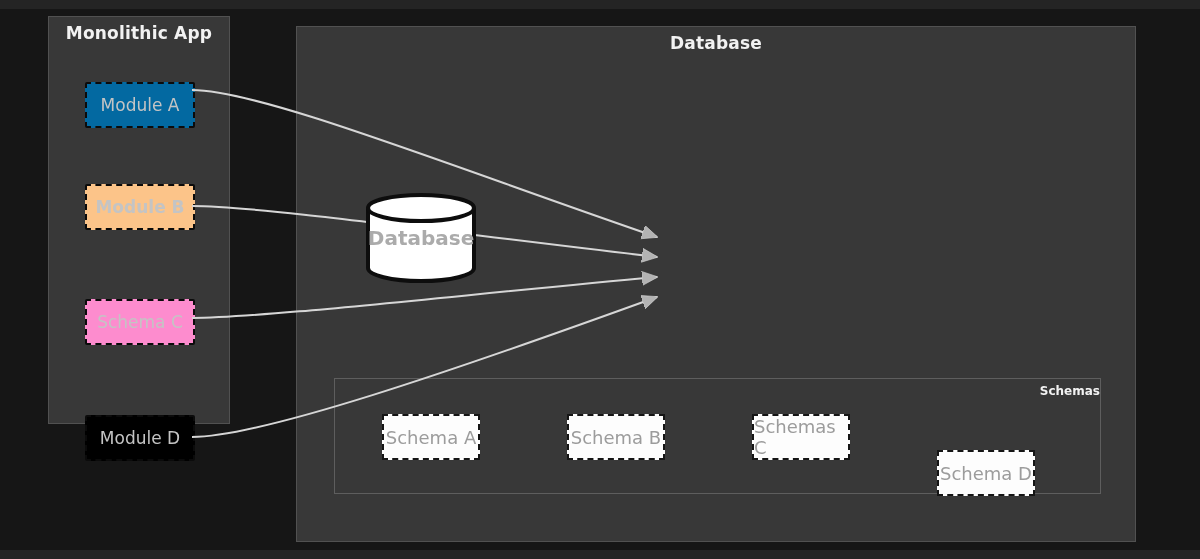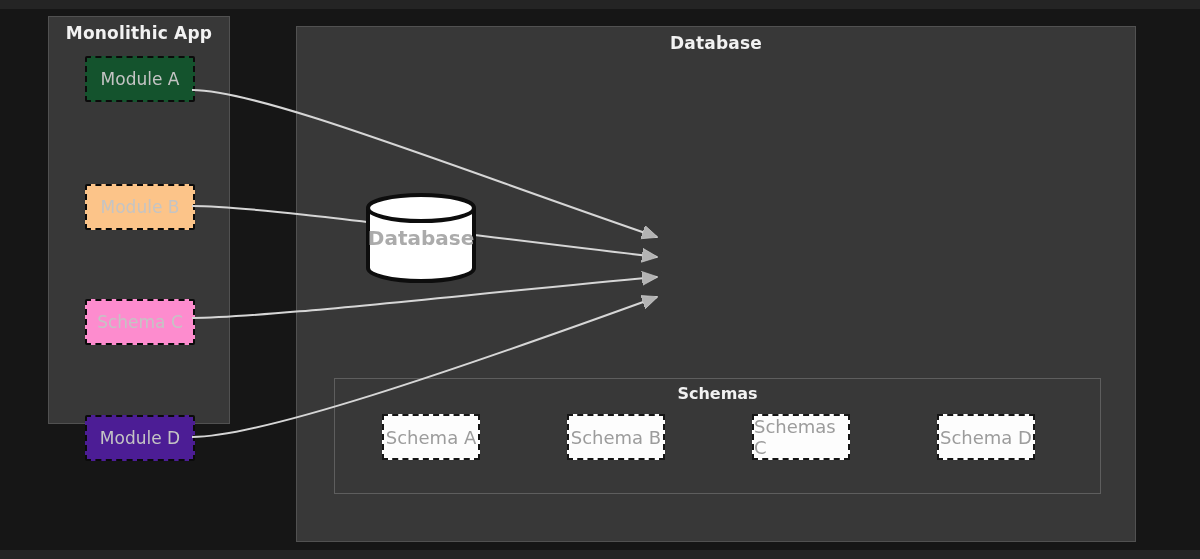--- a/index.html
+++ b/index.html
@@ -44,21 +44,21 @@
   }
 
   #schemas-box{
     position:absolute;
     left:37px;top:351px;width:767px;height:116px;
     border:1px solid #5e5e5e;
     box-sizing:border-box;
     background:transparent;
   }
   #schemas-title{
-    text-align:center;color:#f2f2f2;font-weight:bold;font-size:16px;padding-top:5px;
+    text-align:right;color:#f2f2f2;font-weight:bold;font-size:12px;padding-top:5px;
   }
   .schema-box{
     position:absolute;
     top:35px;width:98px;height:46px;
     background:#fdfdfd;
     border:2px dashed #151515;
     box-sizing:border-box;
     display:flex;align-items:center;justify-content:center;
     font-size:18px;
     color:var(--schema-text,#9c9c9c);
@@ -75,37 +75,37 @@
 </head>
 <body>
 
 <div class="stage" style="--bg: #161616; --panel: #383838; --panel-border: #515151; --module-text: #c4c4c4; --schema-text: #9c9c9c;">
   <div class="edge-band top"></div>
   <div class="edge-band bottom"></div>
 
   <div class="panel" id="monolith-panel">
     <div class="panel-title">Monolithic App</div>
     <div id="module-container">
-        <div class="module-box" style="top: 39px; background: #14532d;">Module A</div>
-        <div class="module-box" style="top: 167px; background: rgb(252, 196, 137);">Module B</div>
+        <div class="module-box" style="top: 65px; background: #0369a1;">Module A</div>
+        <div class="module-box" style="top: 167px; background: rgb(252, 196, 137); font-weight: bold;">Module B</div>
         <div class="module-box" style="top: 282px; background: rgb(253, 140, 206);">Schema C</div>
-        <div class="module-box" style="top: 398px; background: #4c1d95; text-align: right;">Module D</div>
+        <div class="module-box" style="top: 398px; background: #000000; text-align: right;">Module D</div>
       </div>
   </div>
 
   <div class="panel" id="database-panel">
     <div class="panel-title">Database</div>
 
     <div id="schemas-box">
       <div id="schemas-title">Schemas</div>
       <div id="schema-container">
           <div class="schema-box" style="left: 47px;">Schema A</div>
           <div class="schema-box" style="left: 232px;">Schema B</div>
           <div class="schema-box" style="left: 417px;">Schemas C</div>
-          <div class="schema-box" style="left: 602px;">Schema D</div>
+          <div class="schema-box" style="left: 602px; margin-top: 36px;">Schema D</div>
         </div>
     </div>
   </div>
 
   <svg id="arrow-layer" width="1200" height="559" viewBox="0 0 1200 559">
     <defs>
       <marker id="arrowhead" markerUnits="userSpaceOnUse" markerWidth="18" markerHeight="16" refX="15" refY="7" orient="auto">
         <path d="M0,0 L16,7 L0,14 Z" fill="#b3b3b3" stroke="#d6d6d6" stroke-width="0.6"></path>
       </marker>
     </defs>

